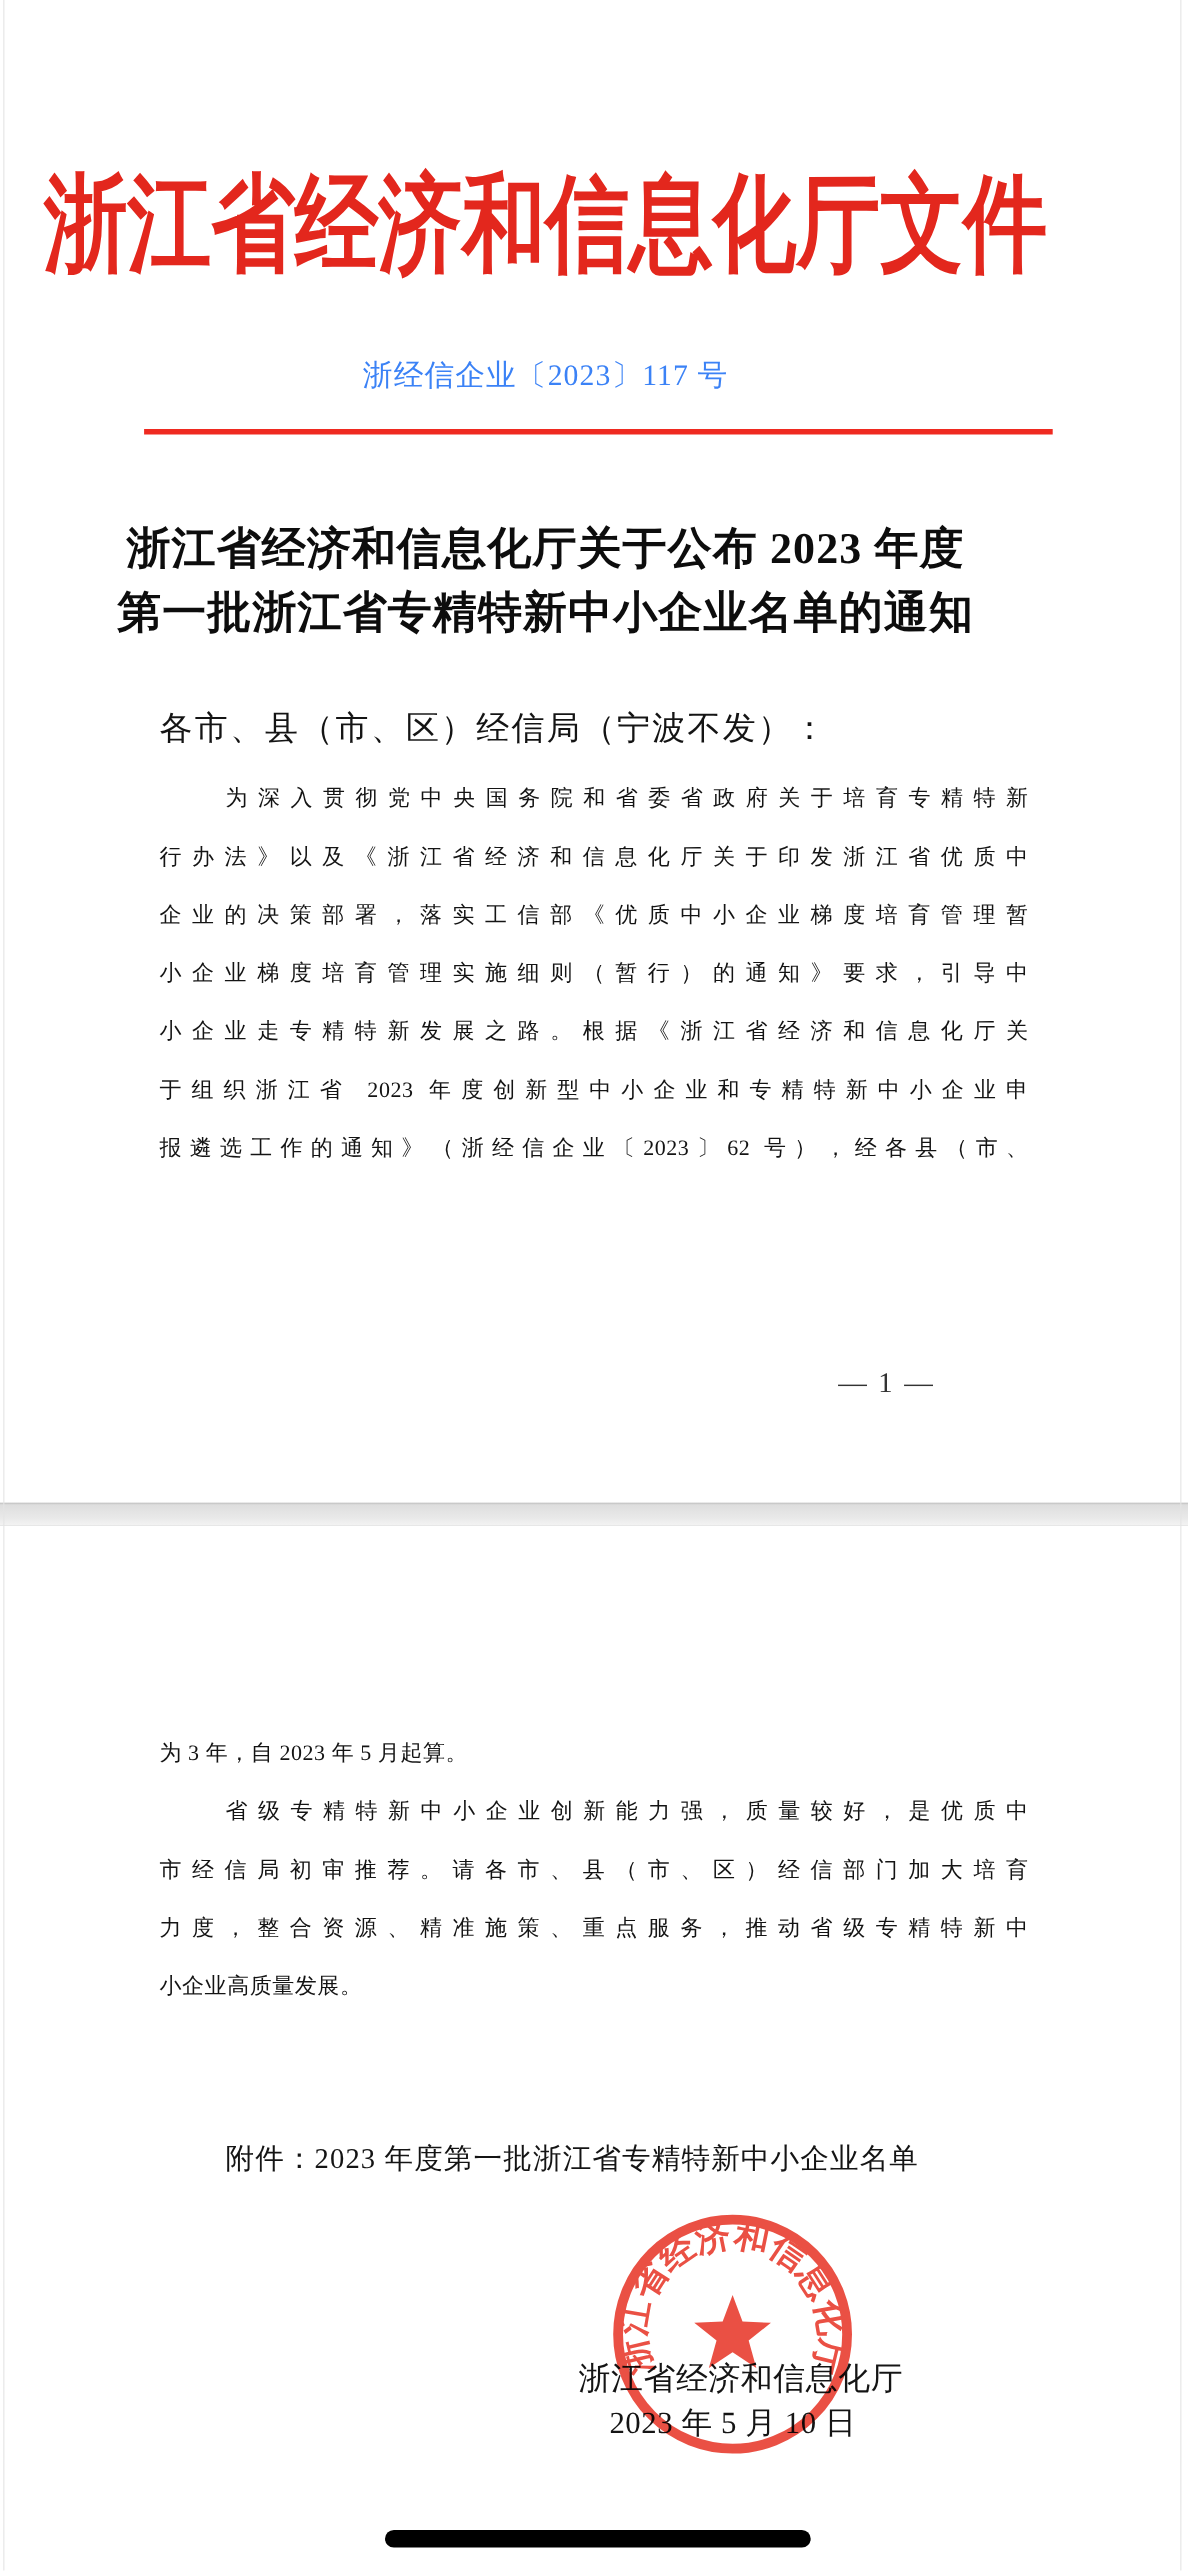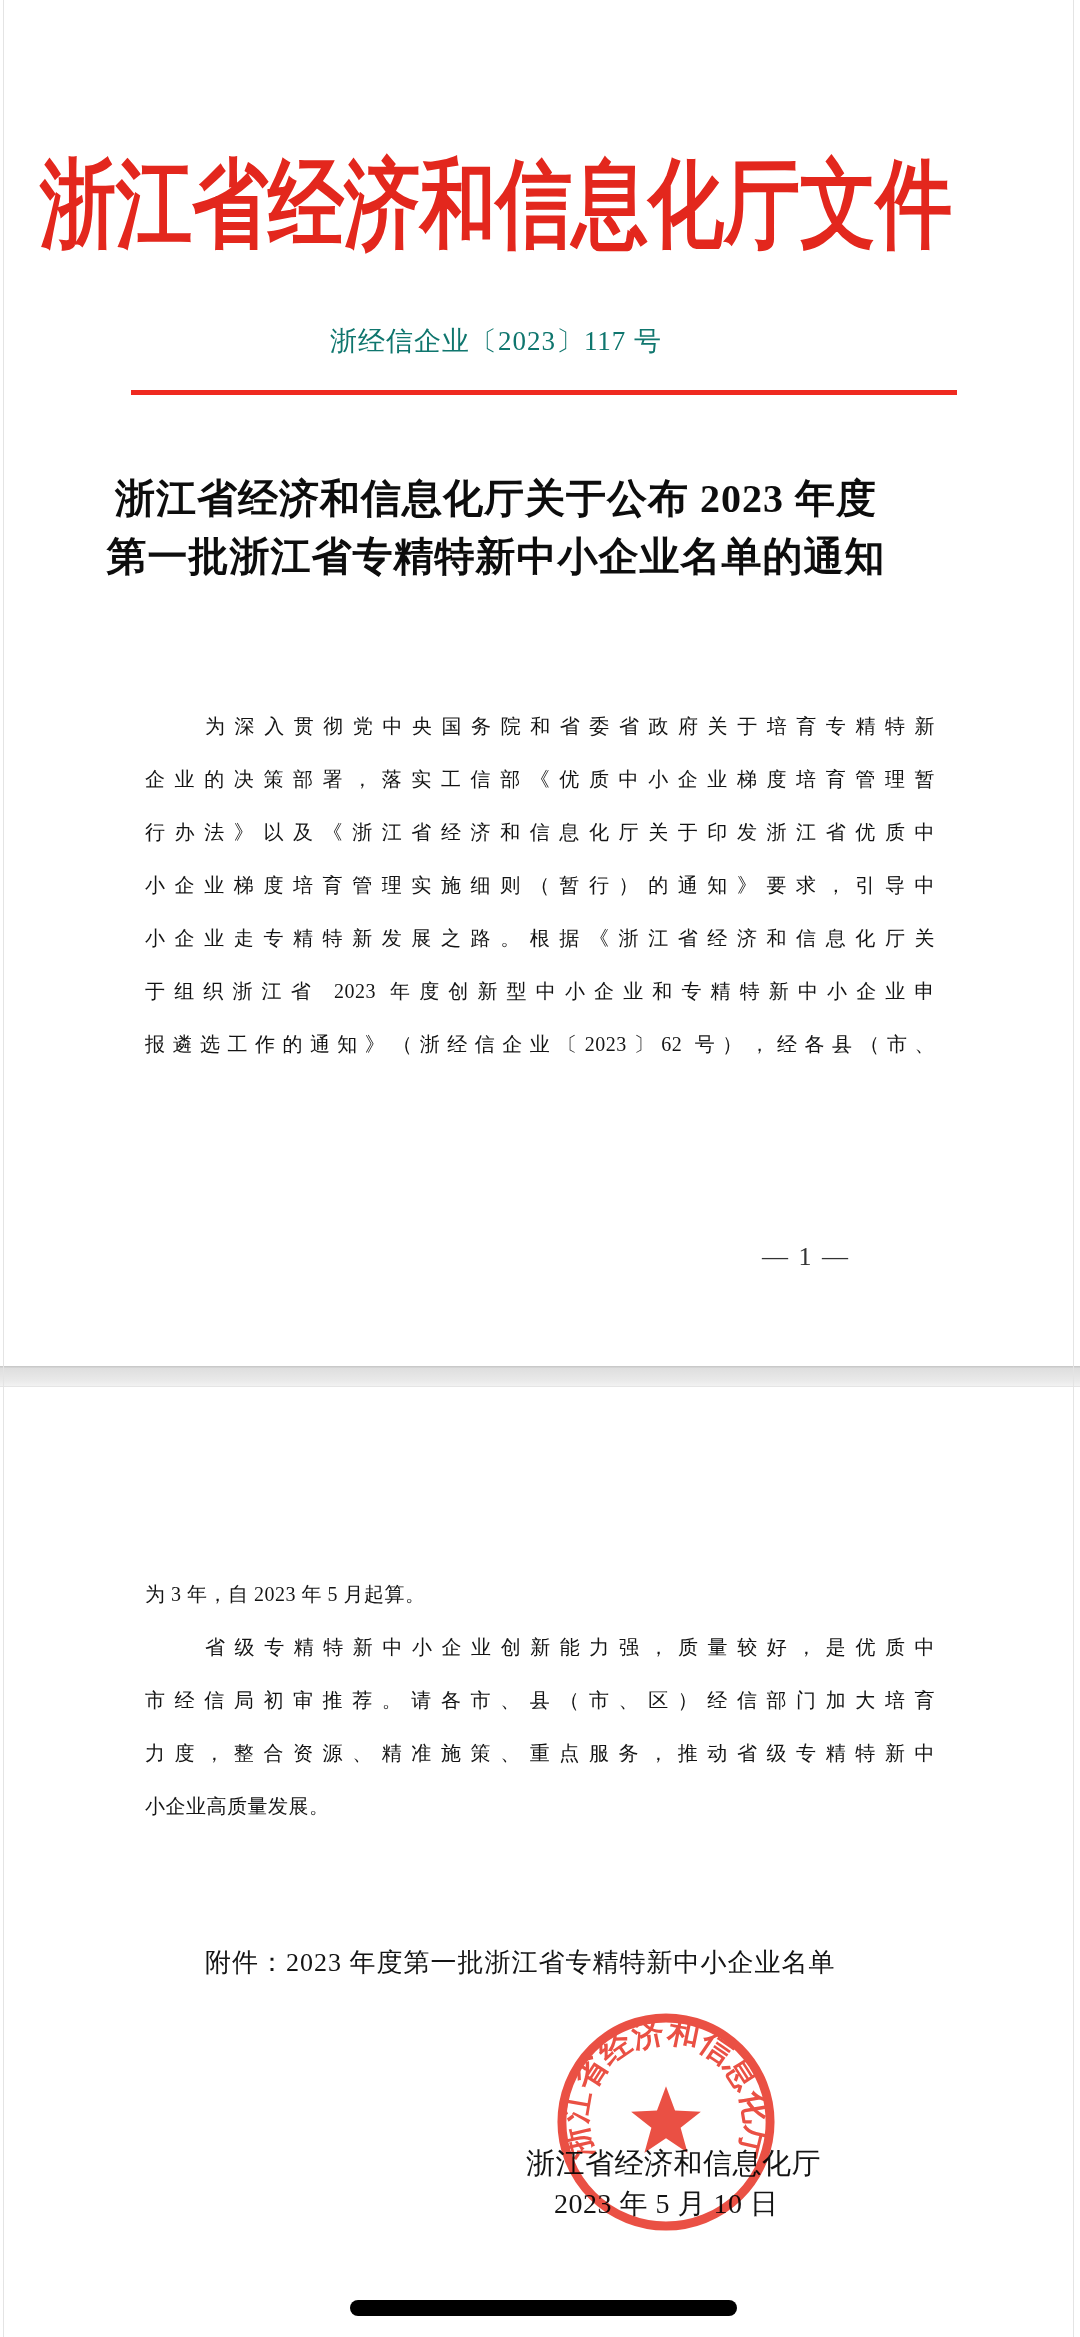--- a/index.html
+++ b/index.html
@@ -25,21 +25,21 @@
 
   .letterhead{
     position:absolute;top:156px;left:0;right:0;text-align:center;
     font-size:76px;line-height:76px;font-weight:bold;
     color:var(--header_red,#e3271d);
     transform:scaleY(1.27);transform-origin:center top;
     letter-spacing:0;white-space:nowrap;
   }
   .doc-number{
     position:absolute;top:321px;left:0;right:0;text-align:center;
-    font-size:27px;line-height:40px;color:#0f766e;letter-spacing:1px;white-space:nowrap;
+    font-size:27px;line-height:40px;color:#3b82f6;letter-spacing:1px;white-space:nowrap;
   }
   .red-rule{
     position:absolute;top:390px;left:131px;width:826px;height:5px;
     background:var(--rule_red,#ef2a20);
   }
   .doc-title{
     position:absolute;top:470px;left:0;right:0;text-align:center;
     font-size:40px;line-height:58px;font-weight:bold;color:#0d0d0d;
     letter-spacing:1px;white-space:nowrap;
   }
@@ -93,24 +93,25 @@
 <div class="page-edge edge-right"></div>
 
 <div id="page1" class="page">
   <div class="letterhead">浙江省经济和信息化厅文件</div>
   <div class="doc-number">浙经信企业〔2023〕117 号</div>
   <div class="red-rule"></div>
   <div class="doc-title">
     <div>浙江省经济和信息化厅关于公布 2023 年度</div>
     <div>第一批浙江省专精特新中小企业名单的通知</div>
   </div>
+  <div class="salutation">各市、县（市、区）经信局（宁波不发）：</div>
   <div id="body1" class="body-block">
     <div class="line justify indent">为深入贯彻党中央国务院和省委省政府关于培育专精特新</div>
+    <div class="line justify">行办法》以及《浙江省经济和信息化厅关于印发浙江省优质中</div>
     <div class="line justify">企业的决策部署，落实工信部《优质中小企业梯度培育管理暂</div>
-    <div class="line justify">行办法》以及《浙江省经济和信息化厅关于印发浙江省优质中</div>
     <div class="line justify">小企业梯度培育管理实施细则（暂行）的通知》要求，引导中</div>
     <div class="line justify">小企业走专精特新发展之路。根据《浙江省经济和信息化厅关</div>
     <div class="line justify">于组织浙江省 2023 年度创新型中小企业和专精特新中小企业申</div>
     <div class="line justify">报遴选工作的通知》（浙经信企业〔2023〕62 号），经各县（市、</div>
   </div>
   <div class="page-number">— 1 —</div>
 </div>
 
 <div id="separator"></div>
 

